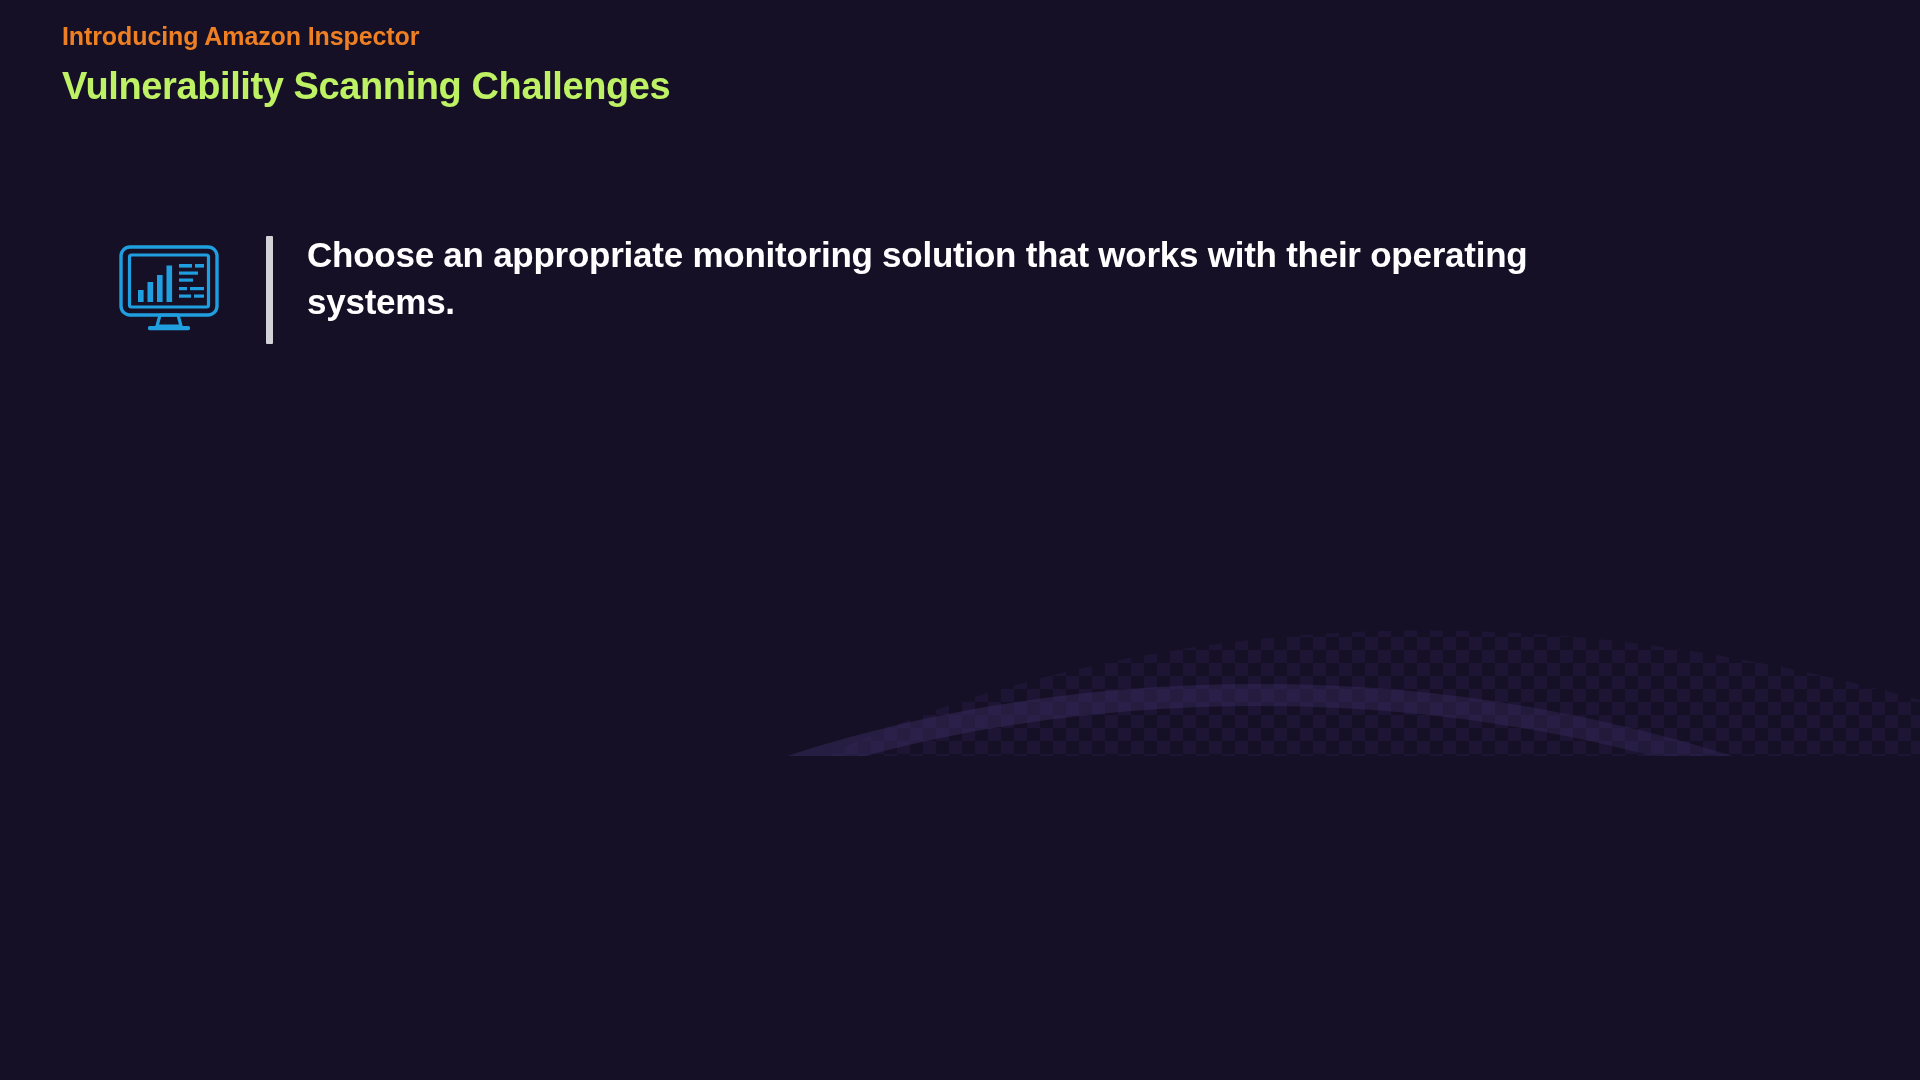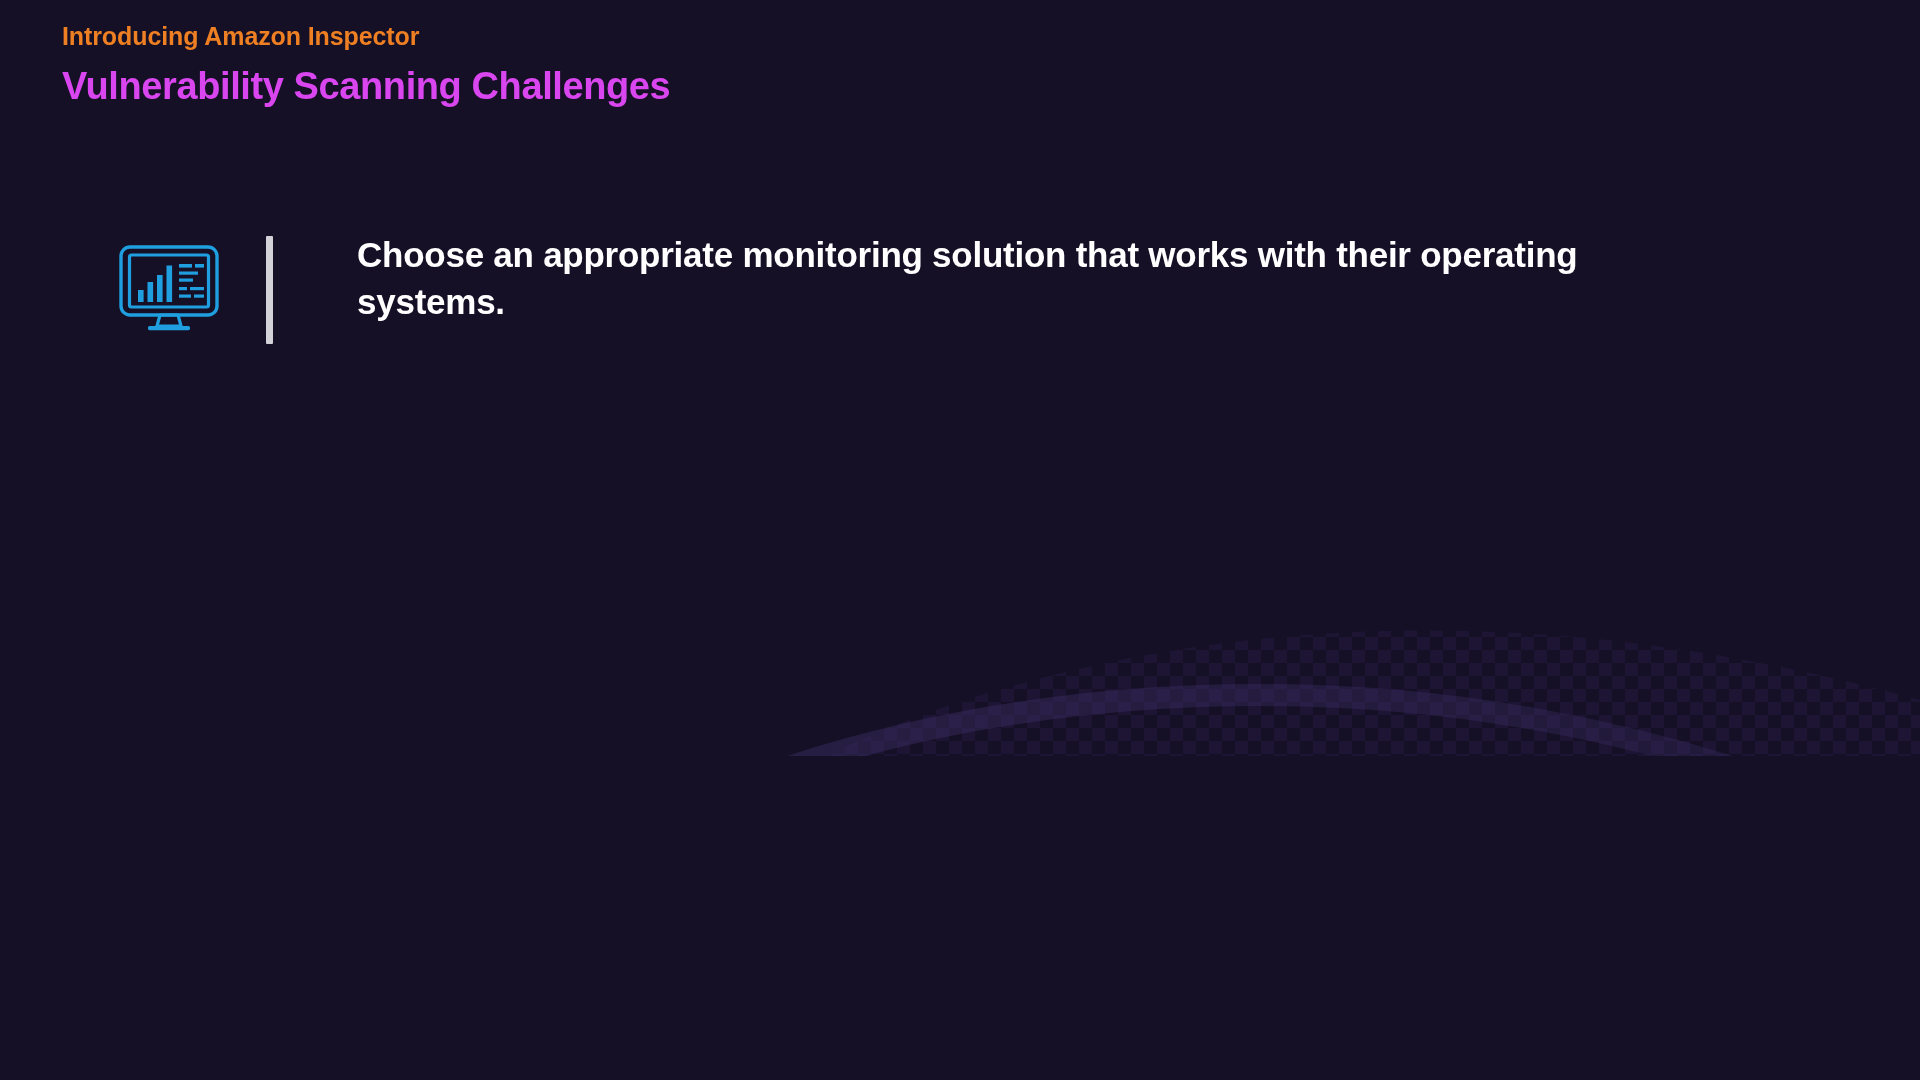--- a/index.html
+++ b/index.html
@@ -40,21 +40,21 @@
   .eyebrow {
     color:#ee7f22;
     font-size:25px;
     font-weight:bold;
     letter-spacing:-0.1px;
     line-height:1.28;
     white-space:nowrap;
   }
 
   .page-title {
-    color:#d946ef;
+    color:#bef264;
     font-size:38px;
     font-weight:bold;
     letter-spacing:-0.4px;
     line-height:1.3;
     margin-top:10px;
     white-space:nowrap;
   }
 
   
   .bullet-row {
@@ -79,21 +79,21 @@
     width:7px;
     height:108px;
     background:#d2d2d8;
     flex:0 0 7px;
     margin-left:46px;
     margin-top:4px;
     border-radius:1px;
   }
 
   .bullet-text {
-    margin-left:84px;
+    margin-left:34px;
     color:#ffffff;
     font-size:35px;
     font-weight:bold;
     line-height:1.34;
     letter-spacing:-0.25px;
     max-width:1320px;
   }
 
   
   .brand-badge {

